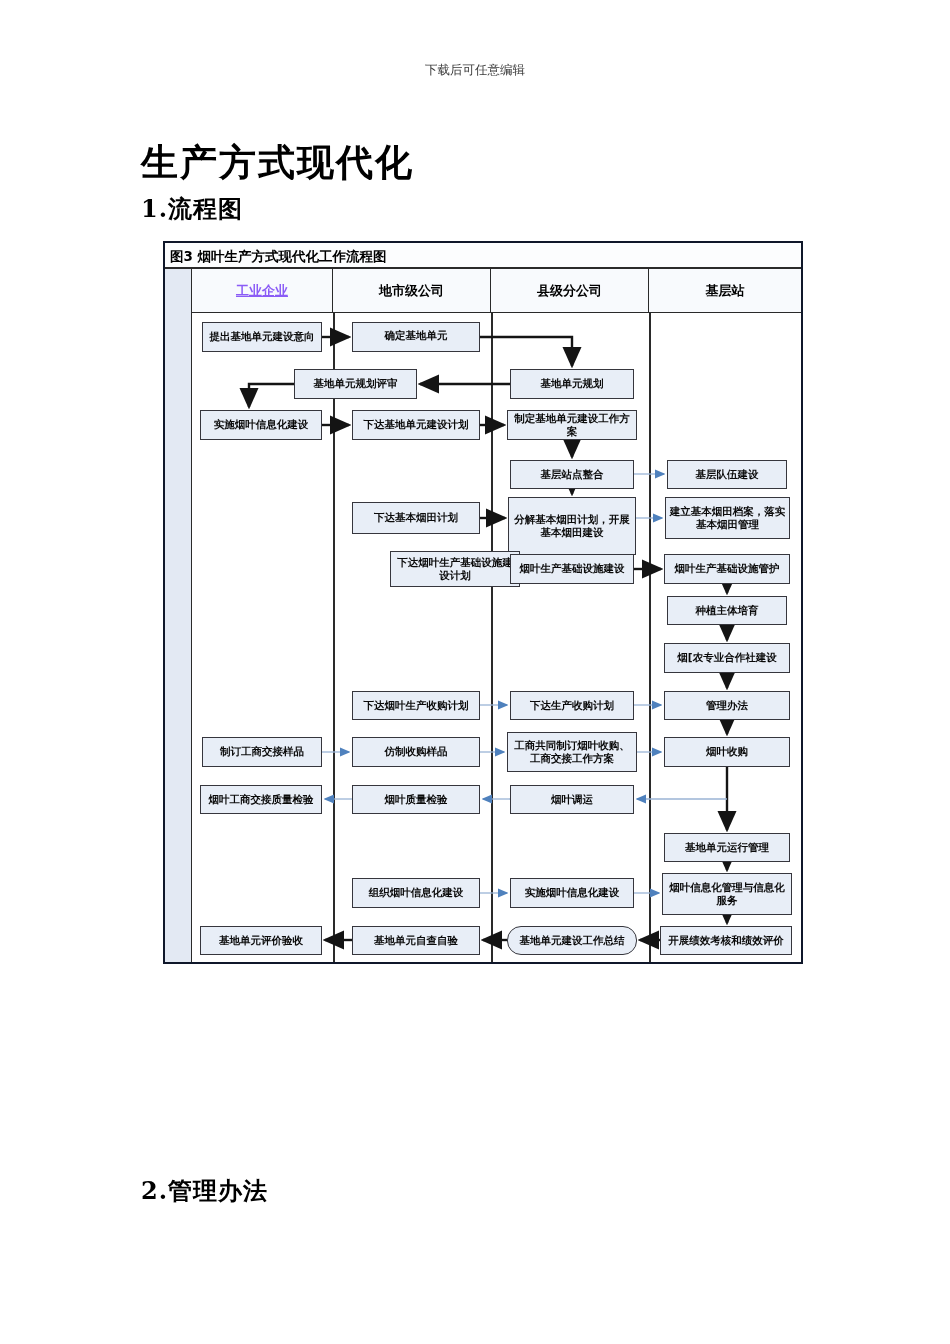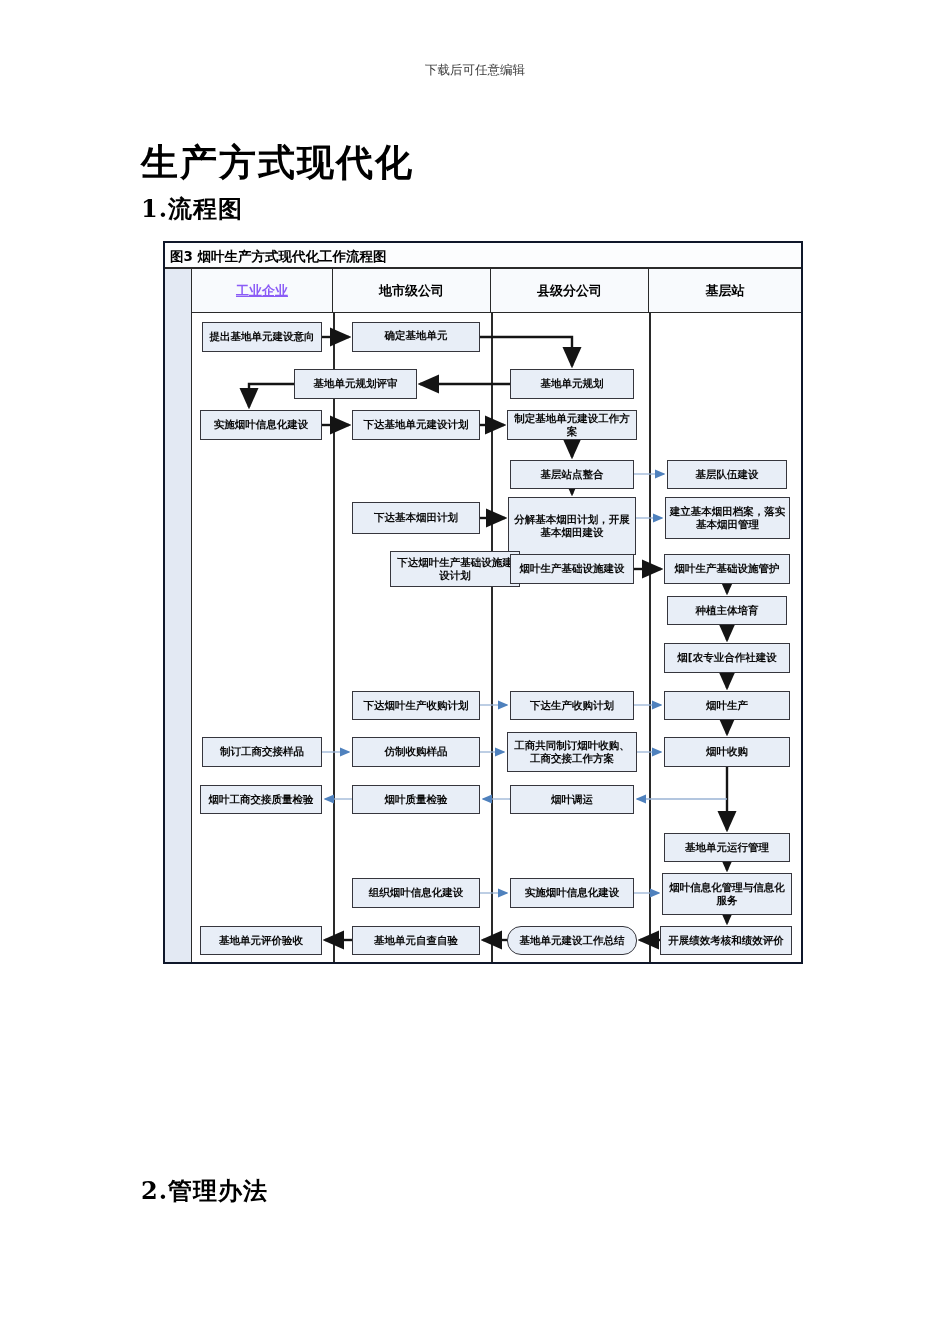--- a/index.html
+++ b/index.html
@@ -122,21 +122,21 @@
       <div class="fbox" style="left:187px;top:259px;width:128px;height:32px;">下达基本烟田计划</div>
       <div class="fbox" style="left:343px;top:254px;width:128px;height:58px;text-align:center;">分解基本烟田计划，开展基本烟田建设</div>
       <div class="fbox" style="left:500px;top:254px;width:125px;height:42px;">建立基本烟田档案，落实基本烟田管理</div>
       <div class="fbox" style="left:185px;top:308px;width:130px;height:36px;margin-left:40px;">下达烟叶生产基础设施建设计划</div>
       <div class="fbox" style="left:345px;top:311px;width:124px;height:30px;">烟叶生产基础设施建设</div>
       <div class="fbox" style="left:499px;top:311px;width:126px;height:30px;">烟叶生产基础设施管护</div>
       <div class="fbox" style="left:502px;top:353px;width:120px;height:29px;">种植主体培育</div>
       <div class="fbox" style="left:499px;top:400px;width:126px;height:30px;">烟[农专业合作社建设</div>
       <div class="fbox" style="left:187px;top:448px;width:128px;height:29px;">下达烟叶生产收购计划</div>
       <div class="fbox" style="left:345px;top:448px;width:124px;height:29px;">下达生产收购计划</div>
-      <div class="fbox" style="left:499px;top:448px;width:126px;height:29px;">烟叶生产</div>
+      <div class="fbox" style="left:499px;top:448px;width:126px;height:29px;">管理办法</div>
       <div class="fbox" style="left:37px;top:494px;width:120px;height:30px;">制订工商交接样品</div>
       <div class="fbox" style="left:187px;top:494px;width:128px;height:30px;">仿制收购样品</div>
       <div class="fbox" style="left:342px;top:489px;width:130px;height:40px;">工商共同制订烟叶收购、工商交接工作方案</div>
       <div class="fbox" style="left:499px;top:494px;width:126px;height:30px;">烟叶收购</div>
       <div class="fbox" style="left:35px;top:542px;width:122px;height:29px;">烟叶工商交接质量检验</div>
       <div class="fbox" style="left:187px;top:542px;width:128px;height:29px;">烟叶质量检验</div>
       <div class="fbox" style="left:345px;top:542px;width:124px;height:29px;">烟叶调运</div>
       <div class="fbox" style="left:499px;top:590px;width:126px;height:29px;">基地单元运行管理</div>
       <div class="fbox" style="left:187px;top:635px;width:128px;height:30px;">组织烟叶信息化建设</div>
       <div class="fbox" style="left:345px;top:635px;width:124px;height:30px;">实施烟叶信息化建设</div>

